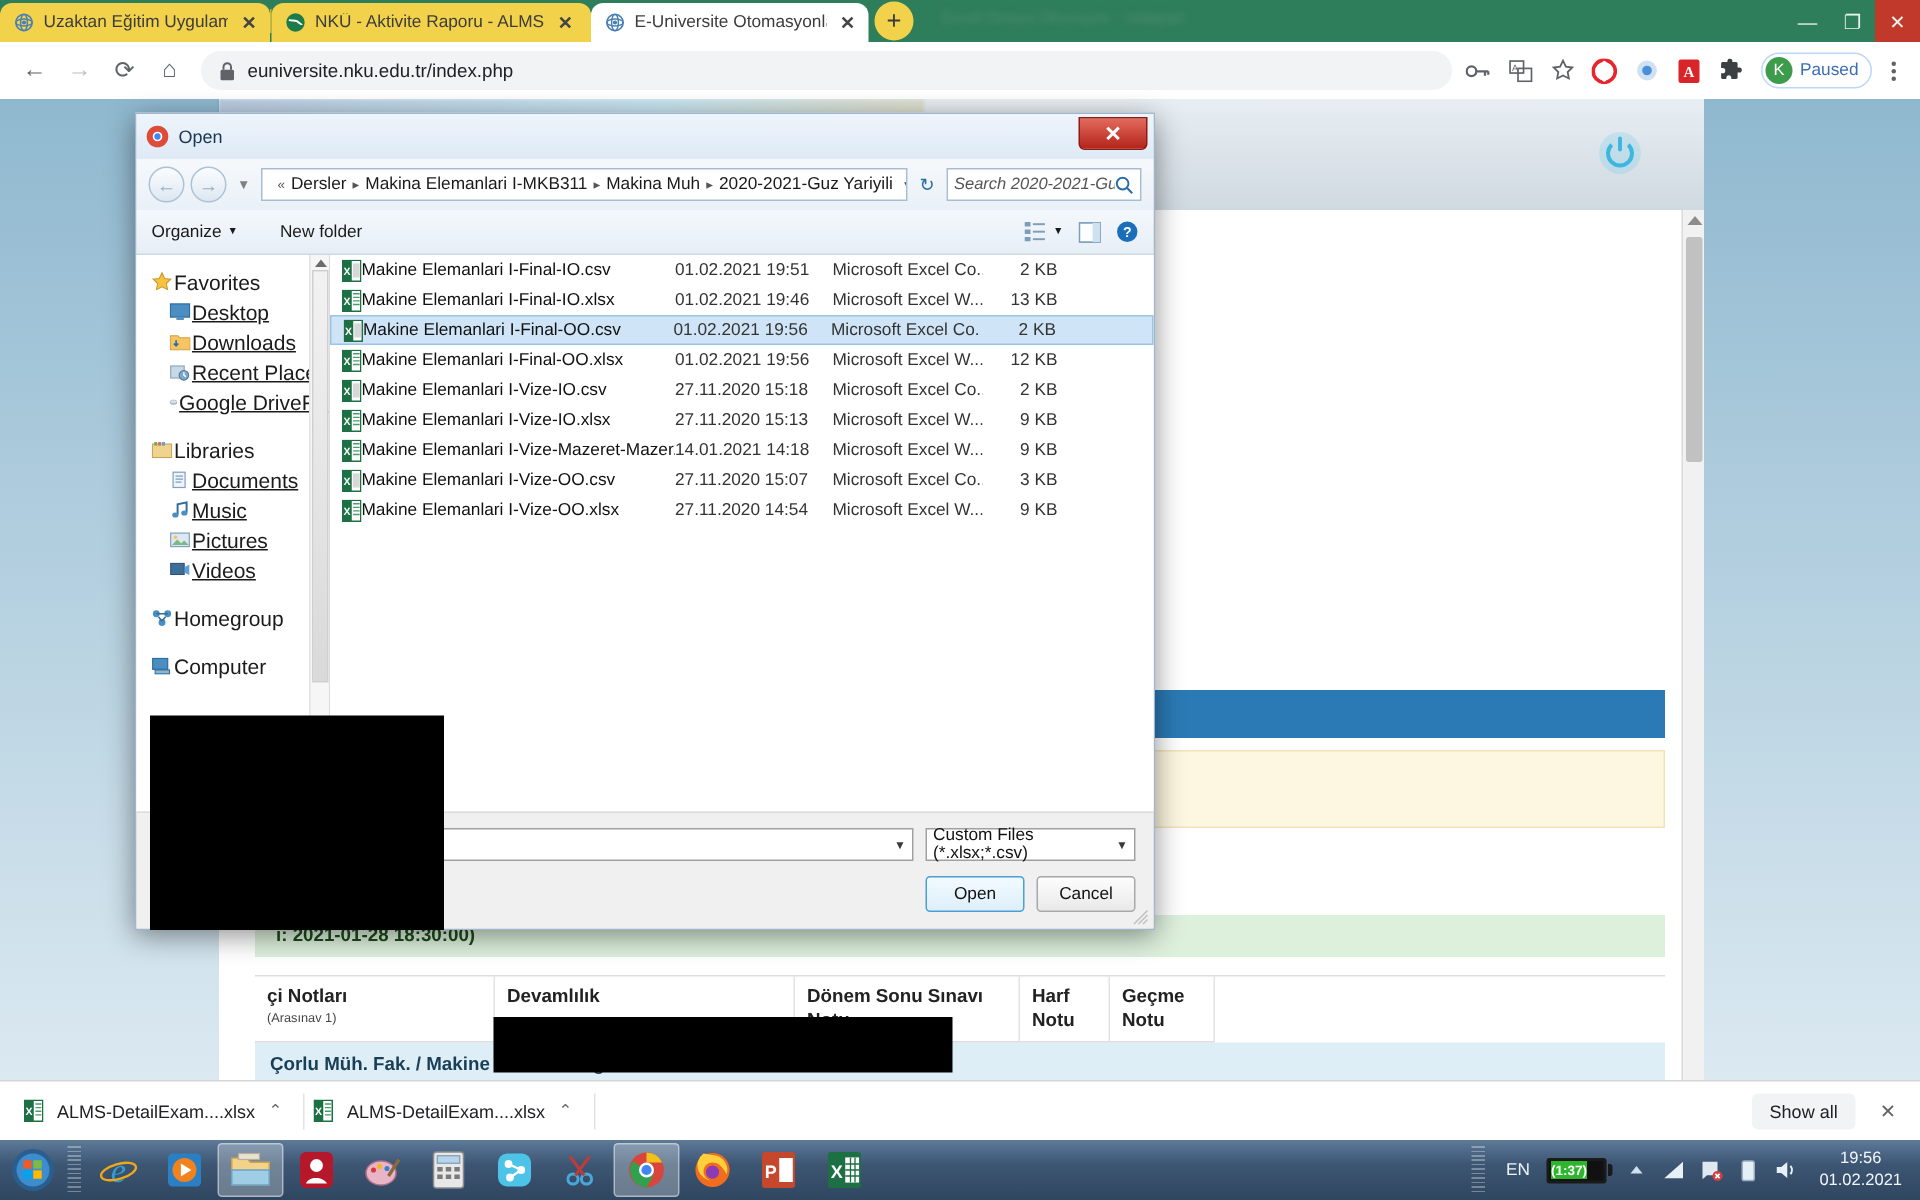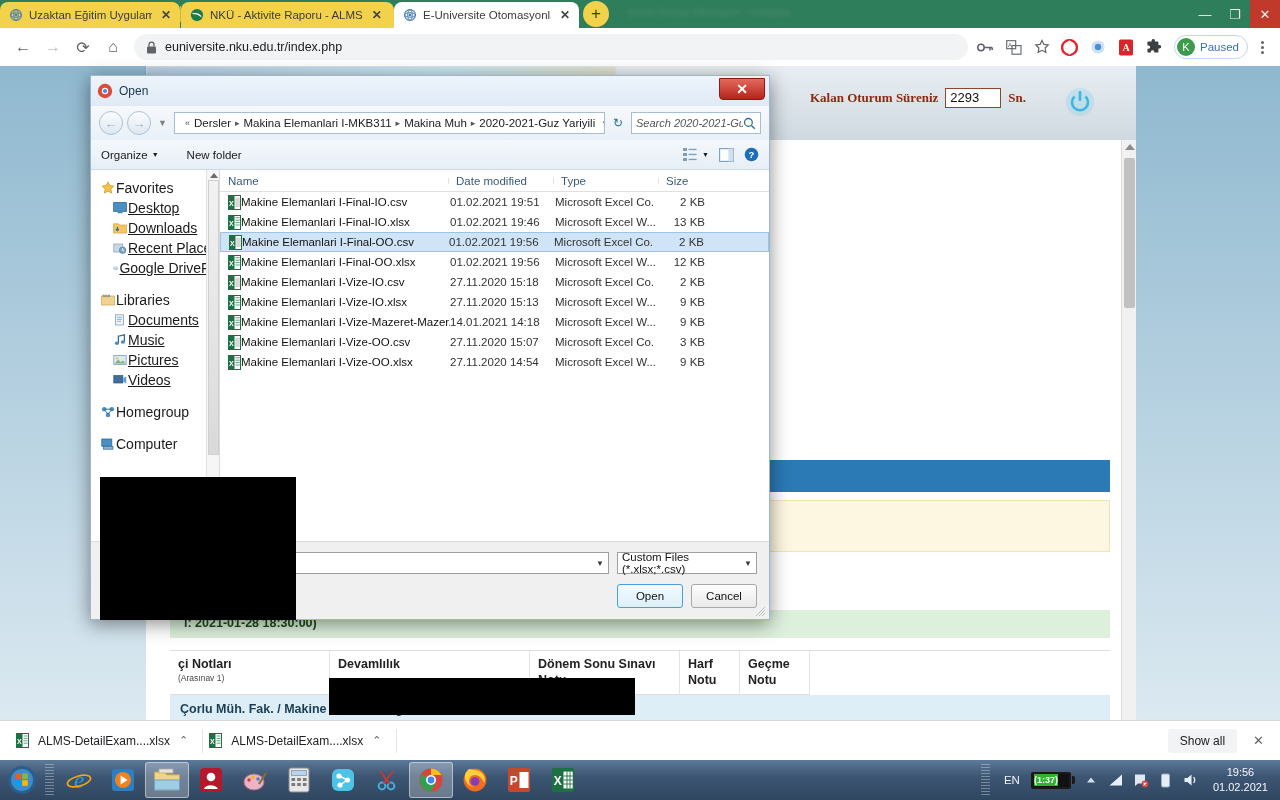--- a/index.html
+++ b/index.html
@@ -335,25 +335,20 @@
         </div>
     </div>
   </div>
 
   <div class="viewport">
     <div class="page-shell">
 
       <div class="page-header">
         <div class="hdr-logo"></div>
         <div class="hdr-logo-text">NAMIK KEMAL ÜNİVERSİTESİ</div>
-        <div class="session-box">
-          <span class="session-label">Kalan Oturum Süreniz</span>
-          <div class="session-input">2293</div>
-          <span class="session-unit">Sn.</span>
-        </div>
         <div class="power-btn">
           <svg width="32" height="32" viewBox="0 0 32 32">
             <circle cx="16" cy="16" r="14" fill="#5cc8ea" opacity=".22"></circle>
             <path d="M10.5 10.5a8 8 0 1011 0" fill="none" stroke="#3fb6e0" stroke-width="2.6"></path>
             <rect x="14.7" y="5" width="2.6" height="10" rx="1.3" fill="#3fb6e0"></rect>
           </svg>
         </div>
       </div>
 
       <div class="page-body">
@@ -605,26 +600,20 @@
         </div>
 
         <div class="side-scroll">
           <div class="arrow-up"></div>
           <div class="thumb"></div>
         </div>
       </div>
       <div class="divider-v"></div>
 
       <div class="dlg-list">
-        <div class="list-head">
-          <div class="lh" style="width:228px">Name</div>
-          <div class="lh" style="width:105px">Date modified</div>
-          <div class="lh" style="width:105px">Type</div>
-          <div class="lh" style="width:60px">Size</div>
-        </div>
 
         <div id="file-rows">
             <div class="frow">
               <div class="fname" style="width:222px">
                 <svg class="xls-ico" viewBox="0 0 13 15">
                   <rect x="0.5" y="0.5" width="12" height="14" fill="#fff" stroke="#1d7044" stroke-width="1"></rect>
                   <rect x="0.5" y="0.5" width="6" height="14" fill="#1d7044"></rect>
                   <text x="3.4" y="10.6" font-size="7" fill="#fff" text-anchor="middle" font-family="sans-serif" font-weight="bold">X</text>
                   <rect x="7.2" y="2.6" width="4.6" height="9.4" fill="#d8d8d8"></rect>
                 </svg>

